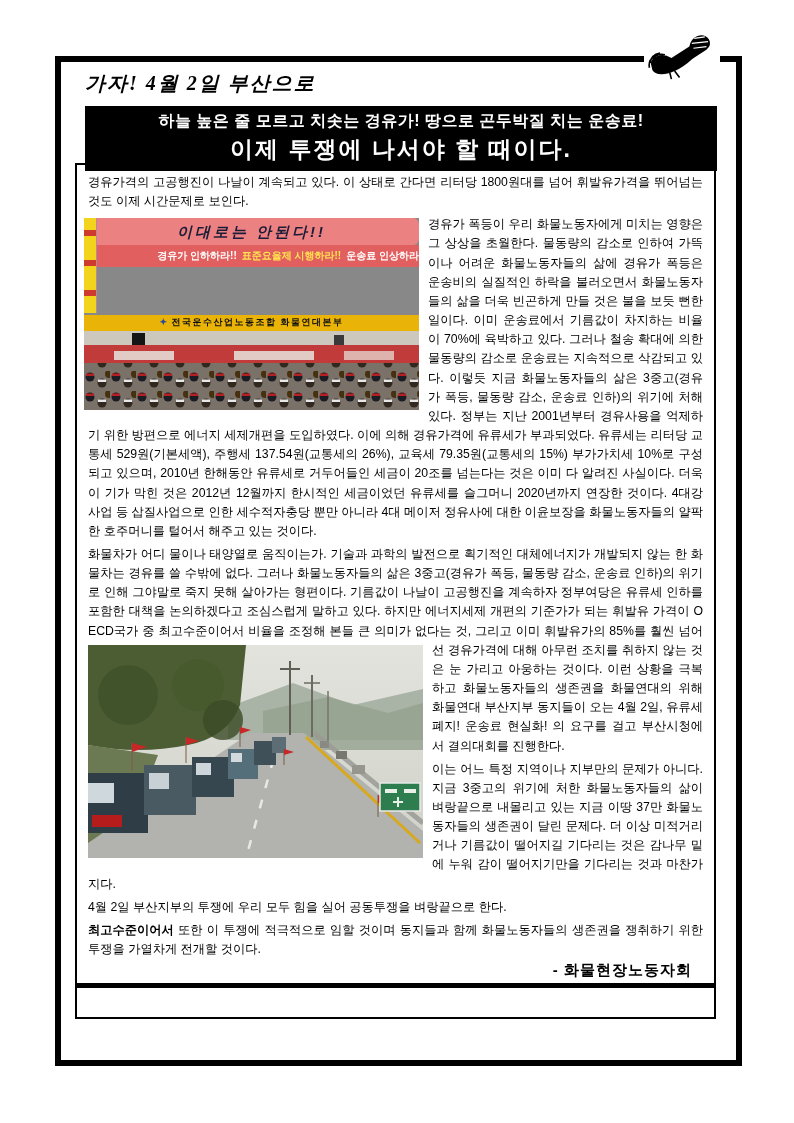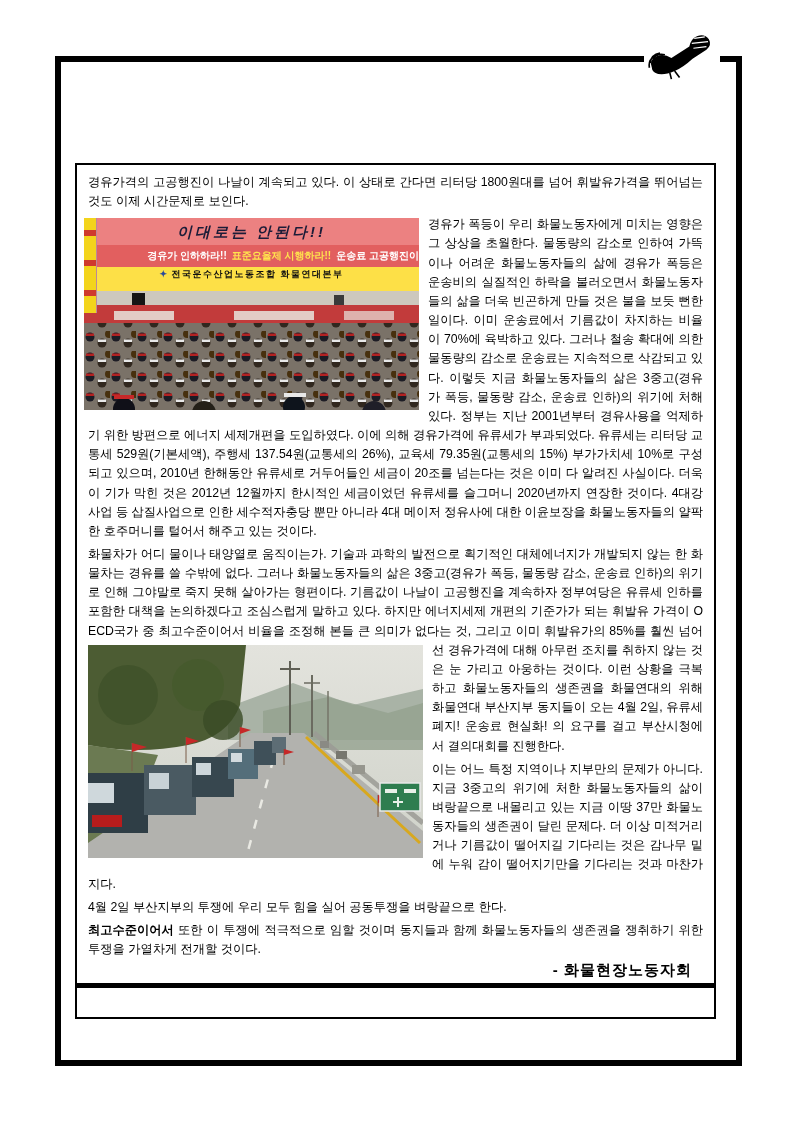--- a/index.html
+++ b/index.html
@@ -30,31 +30,31 @@
   .textbox p { margin:4px; }
 
   .photo { float:left; position:relative; overflow:hidden; background:#888; }
   .photo1 { width:335px; height:192px; margin:3px 9px 3px 0; }
   .photo2 { display:block; width:335px; height:213px; margin:4px 9px 2px 0; }
 
   
   .ph1-top {
     height:27px; background:#ec8181; color:#1c1c38;
     font-weight:bold; font-style:italic; text-align:center;
-    font-size:15px; line-height:27px; letter-spacing:3px; white-space:nowrap; overflow:hidden;
+    font-size:15px; line-height:27px; letter-spacing:3px; white-space:nowrap; overflow:hidden;border-radius:6px;
   }
   .ph1-slogans {
     height:22px; background:#e25f5f; display:flex; justify-content:flex-end; gap:5px;
     font-weight:bold; font-size:10px; line-height:22px; color:#fff;
     white-space:nowrap; overflow:hidden;
   }
   .ph1-mid { color:#ffe34d; }
   .ph1-org {
-    height:24px; background:#fde047; color:#111; font-size:9px; line-height:14px;
-    text-align:center; font-weight:bold; letter-spacing:1.5px; white-space:nowrap; overflow:hidden;
+    height:16px; background:#eab308; color:#111; font-size:9px; line-height:14px;
+    text-align:center; font-weight:bold; letter-spacing:1.5px; white-space:nowrap; overflow:hidden;margin-top:48px;
   }
   .ph1-org .logo { color:#2a4a9a; margin-right:3px; }
   .ph1-crowd { display:block; }
   .ph1-flag {
     position:absolute; left:0; top:0; width:13px; height:95px;
     background:repeating-linear-gradient(180deg,#f3d41c 0 12px,#cf3a2e 12px 18px,#f3d41c 18px 30px);
     border-right:1px solid #b89; 
   }
 
   .signature { position:absolute; right:44px; top:899px; font-weight:bold; font-size:15px; letter-spacing:1px; }
@@ -66,32 +66,37 @@
   }
   svg { display:block; }
 </style>
 </head>
 <body>
 
 <div class="page">
 
   <div class="frame">
 
-
+    <div class="page-title">가자! 4월 2일 부산으로</div>
+
+    <div class="banner">
+      <div class="banner-line1">하늘 높은 줄 모르고 치솟는 경유가! 땅으로 곤두박질 치는 운송료!</div>
+      <div class="banner-line2">이제 투쟁에 나서야 할 때이다.</div>
+    </div>
 
     <div class="textbox" style="font-size: 12.25px; line-height: 19.15px;">
 
       <p>경유가격의 고공행진이 나날이 계속되고 있다. 이 상태로 간다면 리터당 1800원대를 넘어 휘발유가격을 뛰어넘는 것도 이제 시간문제로 보인다.</p>
 
       <div class="photo photo1">
         <div class="ph1-top">이대로는 안된다!!</div>
         <div class="ph1-slogans">
           <span>경유가 인하하라!!</span>
           <span class="ph1-mid">표준요율제 시행하라!!</span>
-          <span>운송료 고공행진이</span>
+          <span>운송료 인상하라</span>
         </div>
         <div class="ph1-org">
           <span class="logo">✦</span><span>전국운수산업노동조합 화물연대본부</span>
         </div>
         <svg class="ph1-crowd" width="335" height="129" viewBox="0 0 335 129">
           <defs>
             <pattern id="crowdp" width="26" height="20" patternUnits="userSpaceOnUse">
               <rect width="26" height="20" fill="#7a7268"></rect>
               <circle cx="6" cy="6" r="4.5" fill="#1c1c24"></circle>
               <circle cx="18" cy="12" r="4.5" fill="#31281f"></circle>

